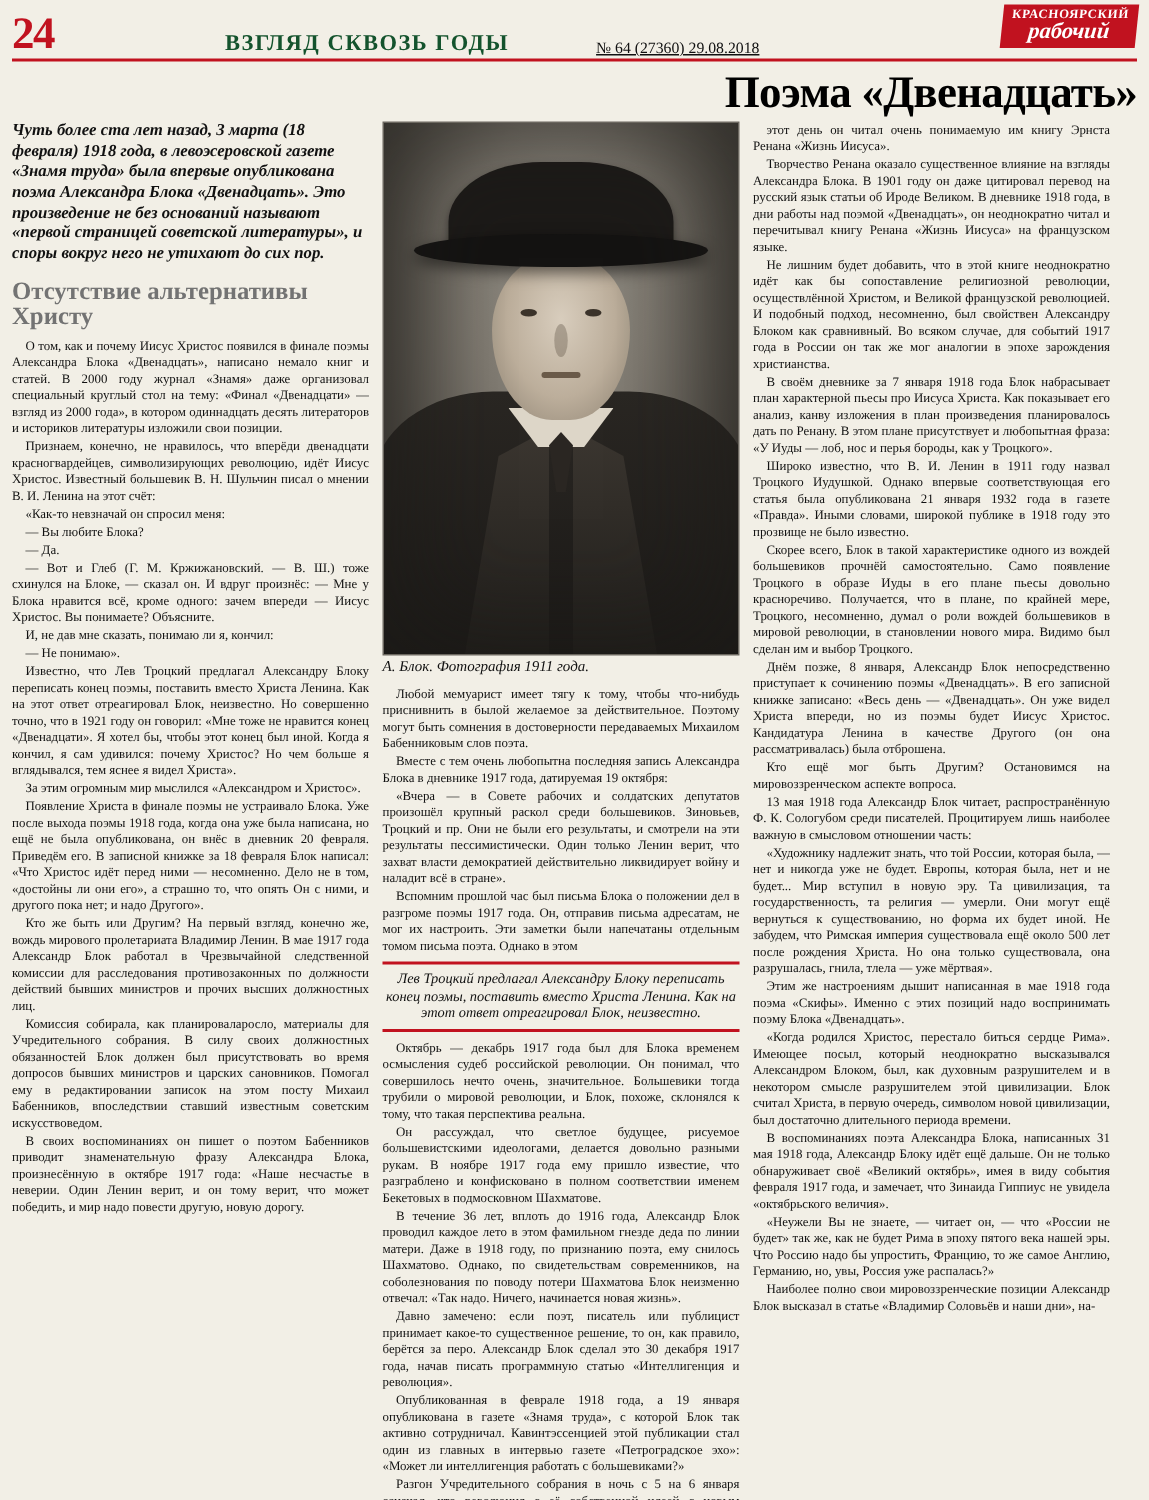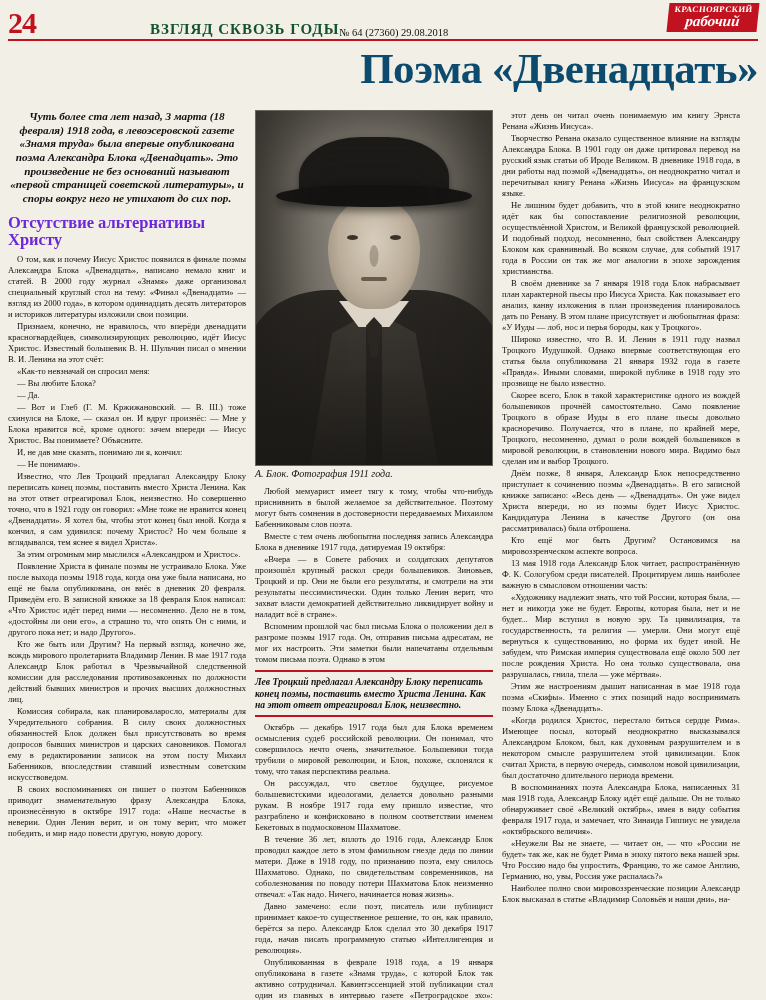--- a/index.html
+++ b/index.html
@@ -38,23 +38,25 @@
     flex: 0 0 auto;
     margin-left: 108px;
     font-family: "Liberation Serif", serif;
     font-size: 15px;
     font-weight: bold;
     color: #14532d;
     letter-spacing: 1px;
     text-transform: uppercase;
   }
   .issue-info {
+    margin-left: 58px;
     font-size: 10.5px;
     color: #111;
     white-space: nowrap;
+    text-decoration: underline;
   }
   .brand {
     position: absolute;
     right: 0;
     top: -1px;
     background: #c1121f;
     color: #fff;
     padding: 2px 6px 3px 6px;
     text-align: center;
     line-height: 1.0;
@@ -76,25 +78,25 @@
   .rule-red {
     height: 2px;
     background: #c1121f;
     margin-top: 1px;
   }
 
   
   .headline {
     text-align: right;
     font-family: "Liberation Serif", serif;
-    font-size: 43px;
-    font-weight: bold;
-    color: #0c4a6e;
+    font-size: 30px;
+    font-weight: bold;
+    color: #000000;
     line-height: 1.0;
-    margin: 6px 0 20px 0;
+    margin: 6px 0 4px 0;
     letter-spacing: -0.5px;
   }
 
   
   .cols {
     display: flex;
     gap: 9px;
     height: 900px;
   }
   .col { width: 238px; }
@@ -109,30 +111,30 @@
     margin-bottom: 1px;
     hyphens: auto;
   }
 
   .lead {
     font-family: "Liberation Serif", serif;
     font-style: italic;
     font-weight: bold;
     font-size: 11.2px;
     line-height: 1.22;
-    text-align: center;
+    text-align: left;
     text-indent: 0;
     margin-bottom: 8px;
   }
 
   h2.sub {
     font-family: "Liberation Serif", serif;
     font-size: 16.5px;
     font-weight: bold;
-    color: #6d28d9;
+    color: #737373;
     margin: 4px 0 6px 0;
     line-height: 1.05;
   }
 
   
   .photo-wrap { margin-bottom: 3px; }
   .photo {
     width: 238px;
     height: 356px;
     background: linear-gradient(175deg,#6e6a62 0%,#4e4a44 40%,#3a3732 100%);
@@ -216,25 +218,25 @@
     text-indent: 0;
     margin: 2px 0 5px 0;
   }
 
   
   .pullquote {
     border-top: 2px solid #c1121f;
     border-bottom: 2px solid #c1121f;
     padding: 4px 0 4px 0;
     margin: 5px 0 5px 0;
-    font-weight: bold;
+    font-weight: normal;
     font-style: italic;
     font-size: 9.6px;
     line-height: 1.22;
-    text-align: left;
+    text-align: center;
     text-indent: 0;
   }
 </style>
 </head>
 <body>
 
 <div class="page">
 
   <div class="masthead">
     <div class="page-number">24</div>

